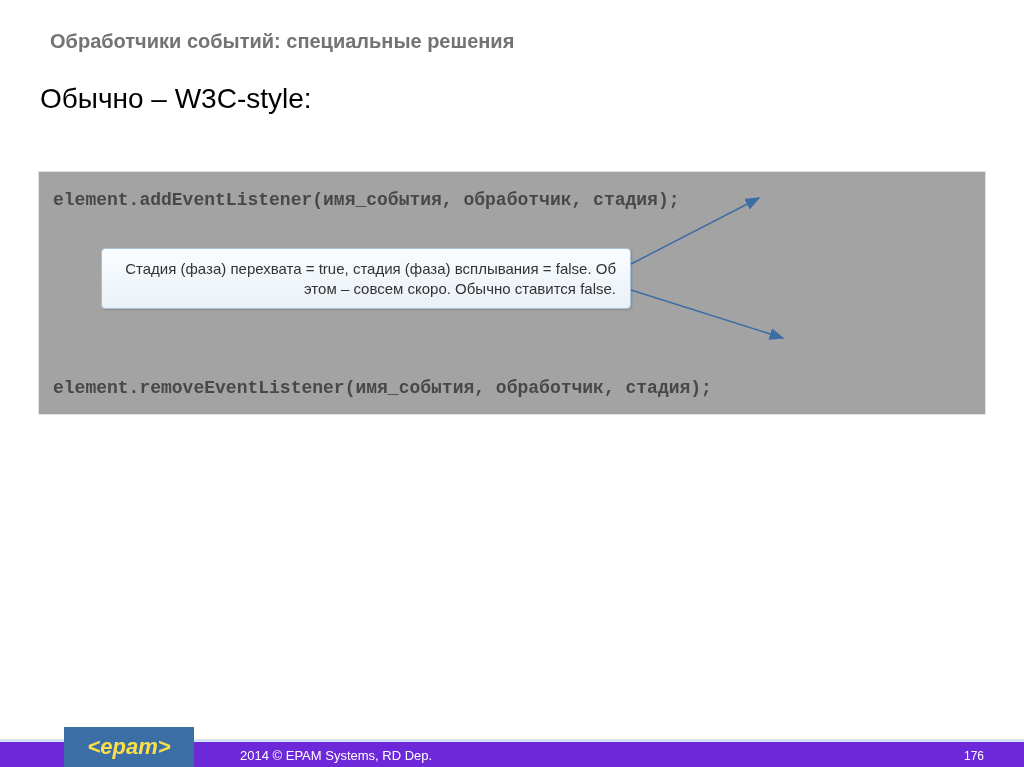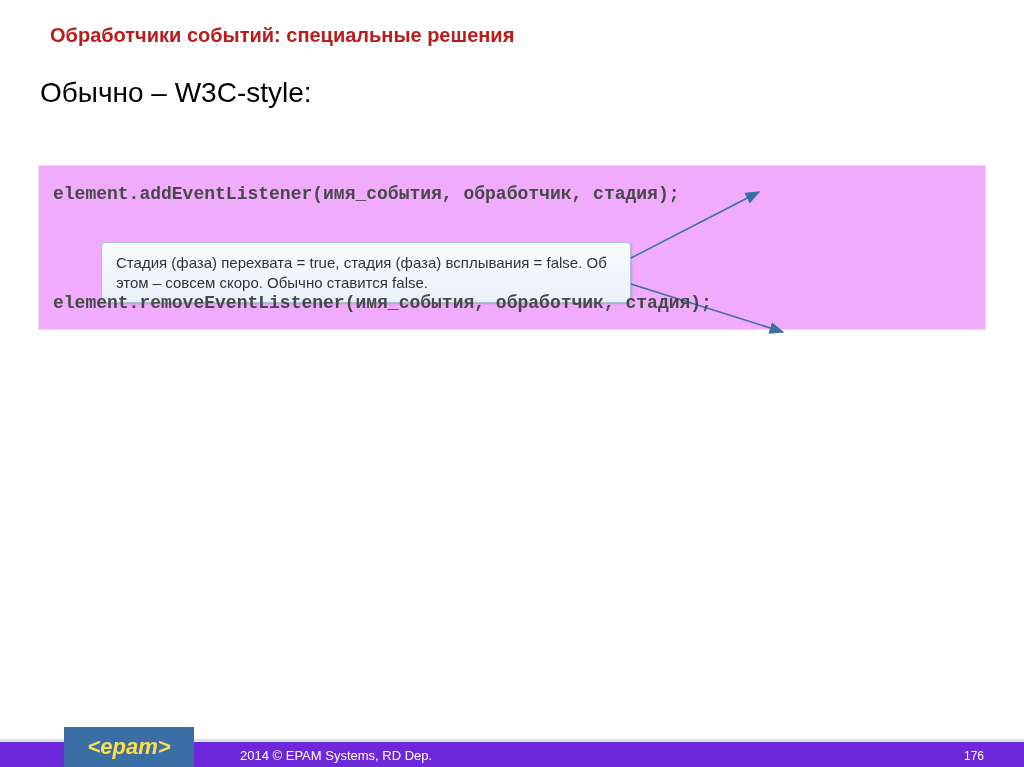--- a/index.html
+++ b/index.html
@@ -6,58 +6,59 @@
     body {
       width: 1024px;
       height: 767px;
       font-family: Arial, sans-serif;
       background: #fff;
       position: relative;
       overflow: hidden;
     }
     .slide-header {
       padding: 24px 50px 0 50px;
-      color: #b91c1c;
+      color: #737373;
       font-weight: bold;
       font-size: 20px;
+      margin-top: 6px;
     }
     .subtitle {
       padding: 30px 0 0 40px;
       color: #000;
       font-size: 28px;
     }
     .code-box {
       margin: 56px 38px 0 38px;
-      background: #f0abfc;
+      background: #a3a3a3;
       border: 1px solid #e0e0e0;
       padding: 18px 14px 18px 14px;
       font-family: "Courier New", monospace;
       font-size: 18px;
       font-weight: bold;
       color: #484848;
       position: relative;
-      height: 165px;
+      height: 244px;
     }
     .code-line {
       white-space: nowrap;
     }
     .callout {
       position: absolute;
       top: 76px;
       left: 62px;
       width: 530px;
       background: linear-gradient(#fafdff, #e9f0f7);
       border: 1px solid #a9c2d9;
       border-radius: 4px;
       padding: 10px 14px;
       font-family: Arial, sans-serif;
       font-size: 15px;
       font-weight: normal;
       color: #333;
-      text-align: left;
+      text-align: right;
       box-shadow: 1px 1px 2px rgba(0,0,0,0.15);
       line-height: 1.3;
     }
     .code-line2 {
       position: absolute;
       bottom: 16px;
       left: 14px;
       white-space: nowrap;
     }
     .footer {

